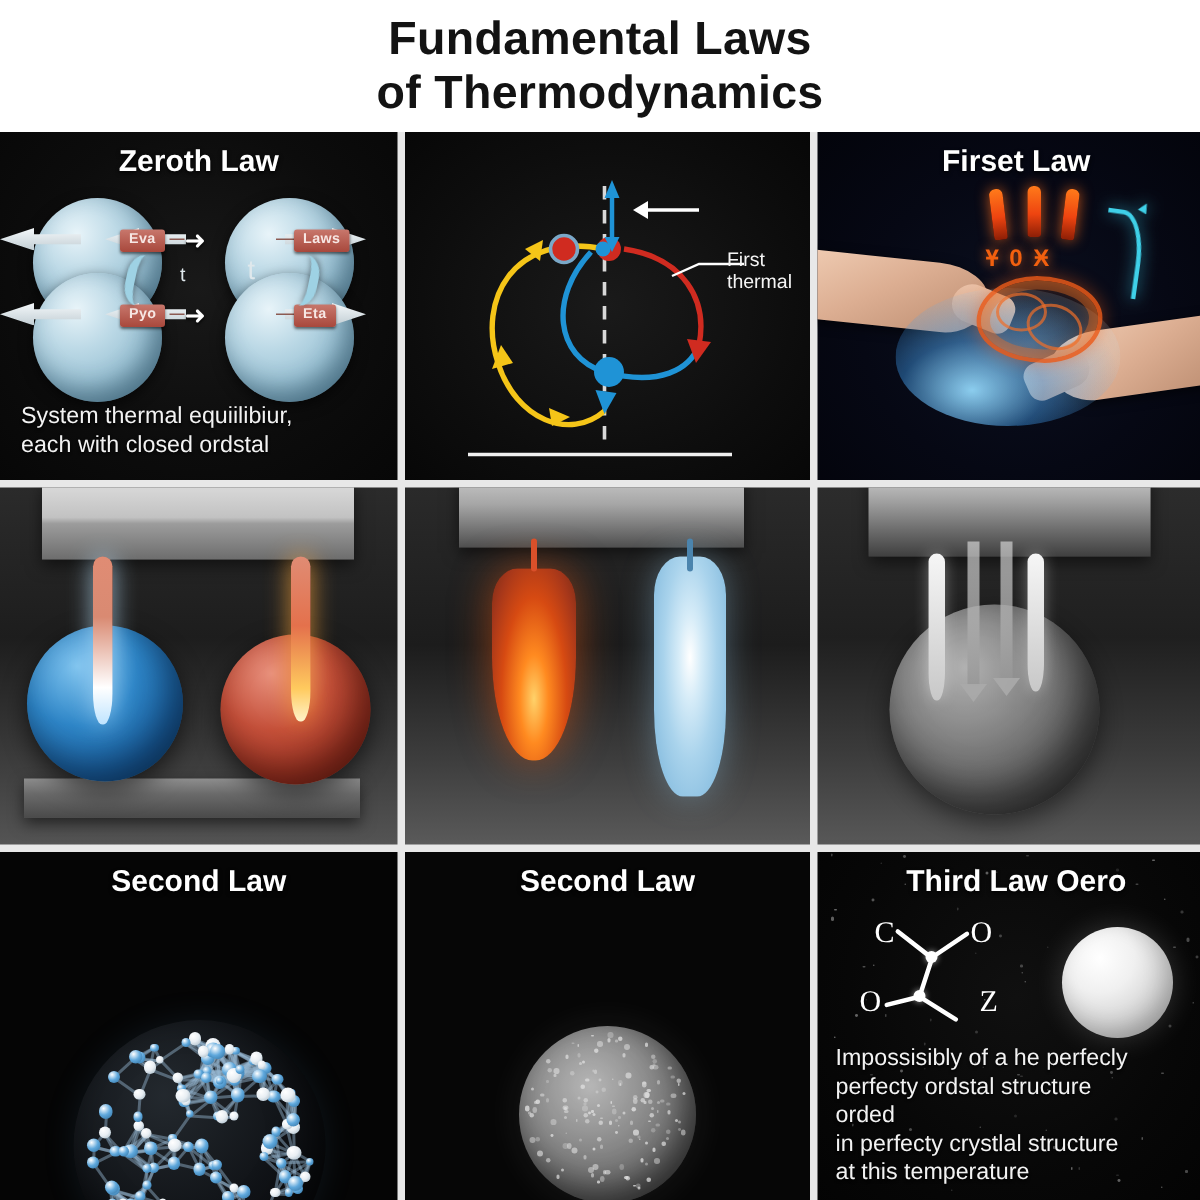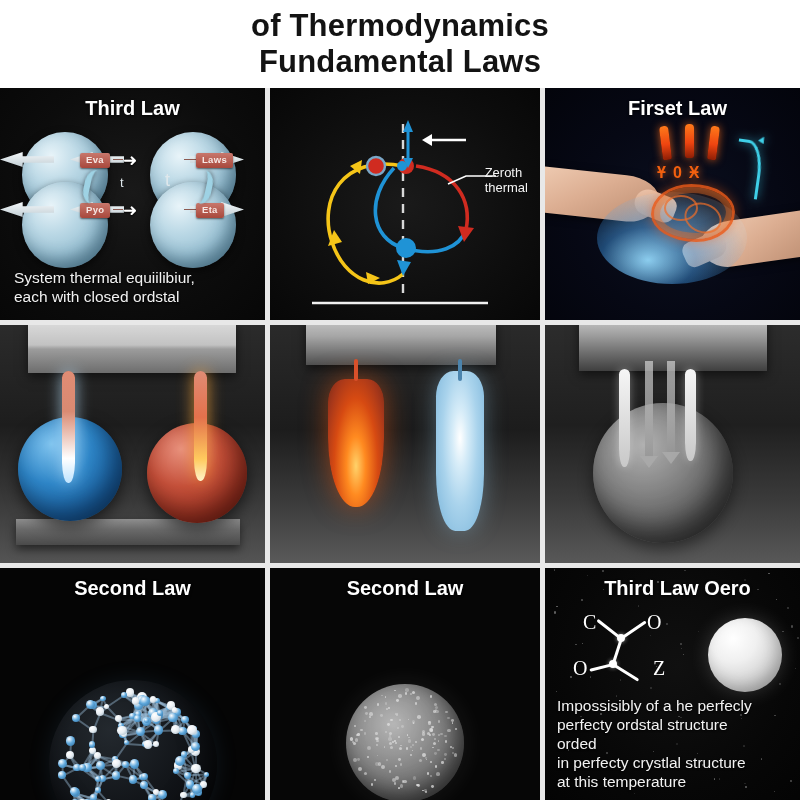--- a/index.html
+++ b/index.html
@@ -349,28 +349,28 @@
   }
   .p9 .caption { left: 12px; top: 128px; right: 8px; }
   .cap-line { display: block; white-space: nowrap; }
 </style>
 </head>
 <body>
 
 <div id="page">
 
   <div id="header">
+    <div class="title-line">Fundamental Laws</div>
     <div class="title-line">of Thermodynamics</div>
-    <div class="title-line">Fundamental Laws</div>
   </div>
 
   <div id="grid">
 
     <div class="panel p1">
-      <div class="panel-title">Third Law</div>
+      <div class="panel-title">Zeroth Law</div>
       <div class="stage">
         <div class="sphere sph-a"></div>
         <div class="sphere sph-b"></div>
         <div class="sphere sph-c"></div>
         <div class="sphere sph-d"></div>
 
         <div class="bigarrow ba-1"></div>
         <div class="bigarrow ba-2"></div>
         <div class="bigarrow ba-3"></div>
         <div class="bigarrow ba-4"></div>
@@ -428,21 +428,21 @@
         <line x1="138" y1="42" x2="138" y2="74" stroke="#1f93d6" stroke-width="3"></line>
         <polygon points="133,44 138,32 143,44" fill="#1f93d6"></polygon>
         <polygon points="133,70 138,80 143,70" fill="#1f93d6"></polygon>
 
         <line x1="160" y1="52" x2="196" y2="52" stroke="#ffffff" stroke-width="2.4"></line>
         <polygon points="162,46 152,52 162,58" fill="#ffffff"></polygon>
 
         <path d="M178,96 L196,88 L226,88" fill="none" stroke="#ffffff" stroke-width="1.6"></path>
       </svg>
       <div class="anno">
-        <span class="cap-line">Zeroth</span>
+        <span class="cap-line">First</span>
         <span class="cap-line">thermal</span>
       </div>
     </div>
 
     <div class="panel p3">
       <div class="panel-title">Firset Law</div>
       <div class="hand hand-l"></div>
       <div class="hand hand-r"></div>
       <div class="burst"></div>
       <div class="tangle"></div>

